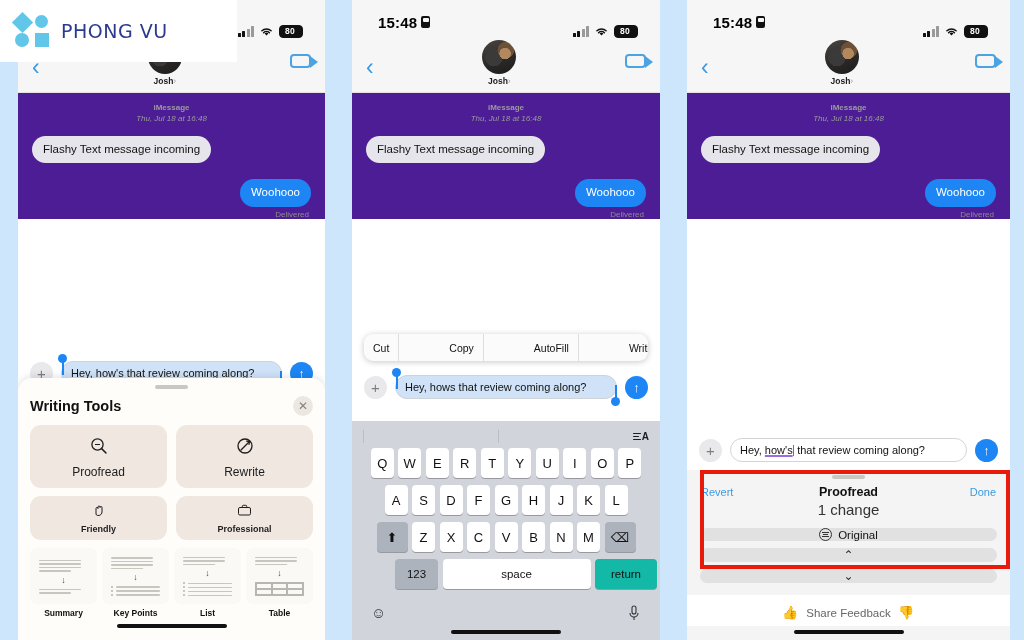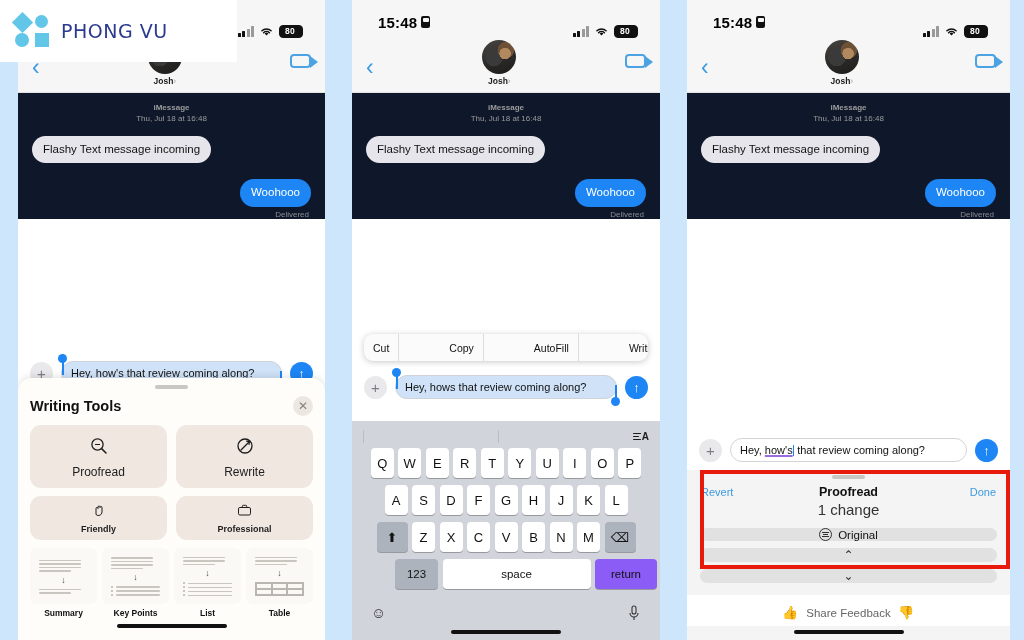--- a/index.html
+++ b/index.html
@@ -88,24 +88,24 @@
     width: 21px; height: 14px; border: 2px solid #4ba3e3; border-radius: 4px;
     position: relative;
   }
   .vid-icon::after {
     content:""; position:absolute; right:-9px; top:0px;
     border-top: 6px solid transparent; border-bottom: 6px solid transparent;
     border-left: 8px solid #4ba3e3;
   }
 
   
-  .convo { background: #0f172a; padding: 10px 14px 0; position: relative; }
+  .convo { background: #4c1d95; padding: 10px 14px 0; position: relative; }
   .meta { text-align: center; line-height: 1.35; margin-bottom: 11px; }
   .meta .svc { font-size: 8px; color: #9b9b9b; font-weight: bold; }
-  .meta .ts  { font-size: 8px; color: #9b9b9b; }
+  .meta .ts  { font-size: 8px; color: #9b9b9b; font-style: italic; }
   .bubble {
     display: inline-block; max-width: 80%;
     padding: 7px 11px; border-radius: 15px;
     font-size: 11.5px; line-height: 1.2;
   }
   .row-in  { text-align: left; }
   .row-out { text-align: right; margin-top: 16px; }
   .bub-in  { background: #e6e5eb; color: #111; }
   .bub-out { background: #1d86f4; color: #fff; }
   .delivered { font-size: 8px; color: #8e8e93; text-align: right; margin-top: 3px; padding-right: 2px; }
@@ -239,21 +239,21 @@
     min-width: 23px; height: 30px;
     display:flex; align-items:center; justify-content:center;
     font-size: 13px; color: #111;
     box-shadow: 0 1px 0 rgba(0,0,0,.28);
   }
   .krow.r2 { padding: 0 13px; }
   .krow.r3 { padding: 0 0; }
   .key.wide { min-width: 31px; background: #adb3bd; }
   .key.num  { min-width: 43px; background: #adb3bd; font-size: 11.5px; margin-left: 40px; }
   .key.space{ flex: 1 1 auto; max-width: 150px; font-size: 11.5px; }
-  .key.ret  { min-width: 62px; background: #8b5cf6; font-size: 11.5px; }
+  .key.ret  { min-width: 62px; background: #14b8a6; font-size: 11.5px; }
   .kbd-bottom {
     display:flex; align-items:center; justify-content: space-between;
     padding: 3px 16px 4px; height: 34px;
   }
   .home-ind { width: 110px; height: 4px; border-radius: 3px; background: #111; margin: 0 auto 6px; }
 
   
   .pf-sheet {
     position: absolute; left: 0; right: 0; bottom: 0;
     background: #f4f4f4;

